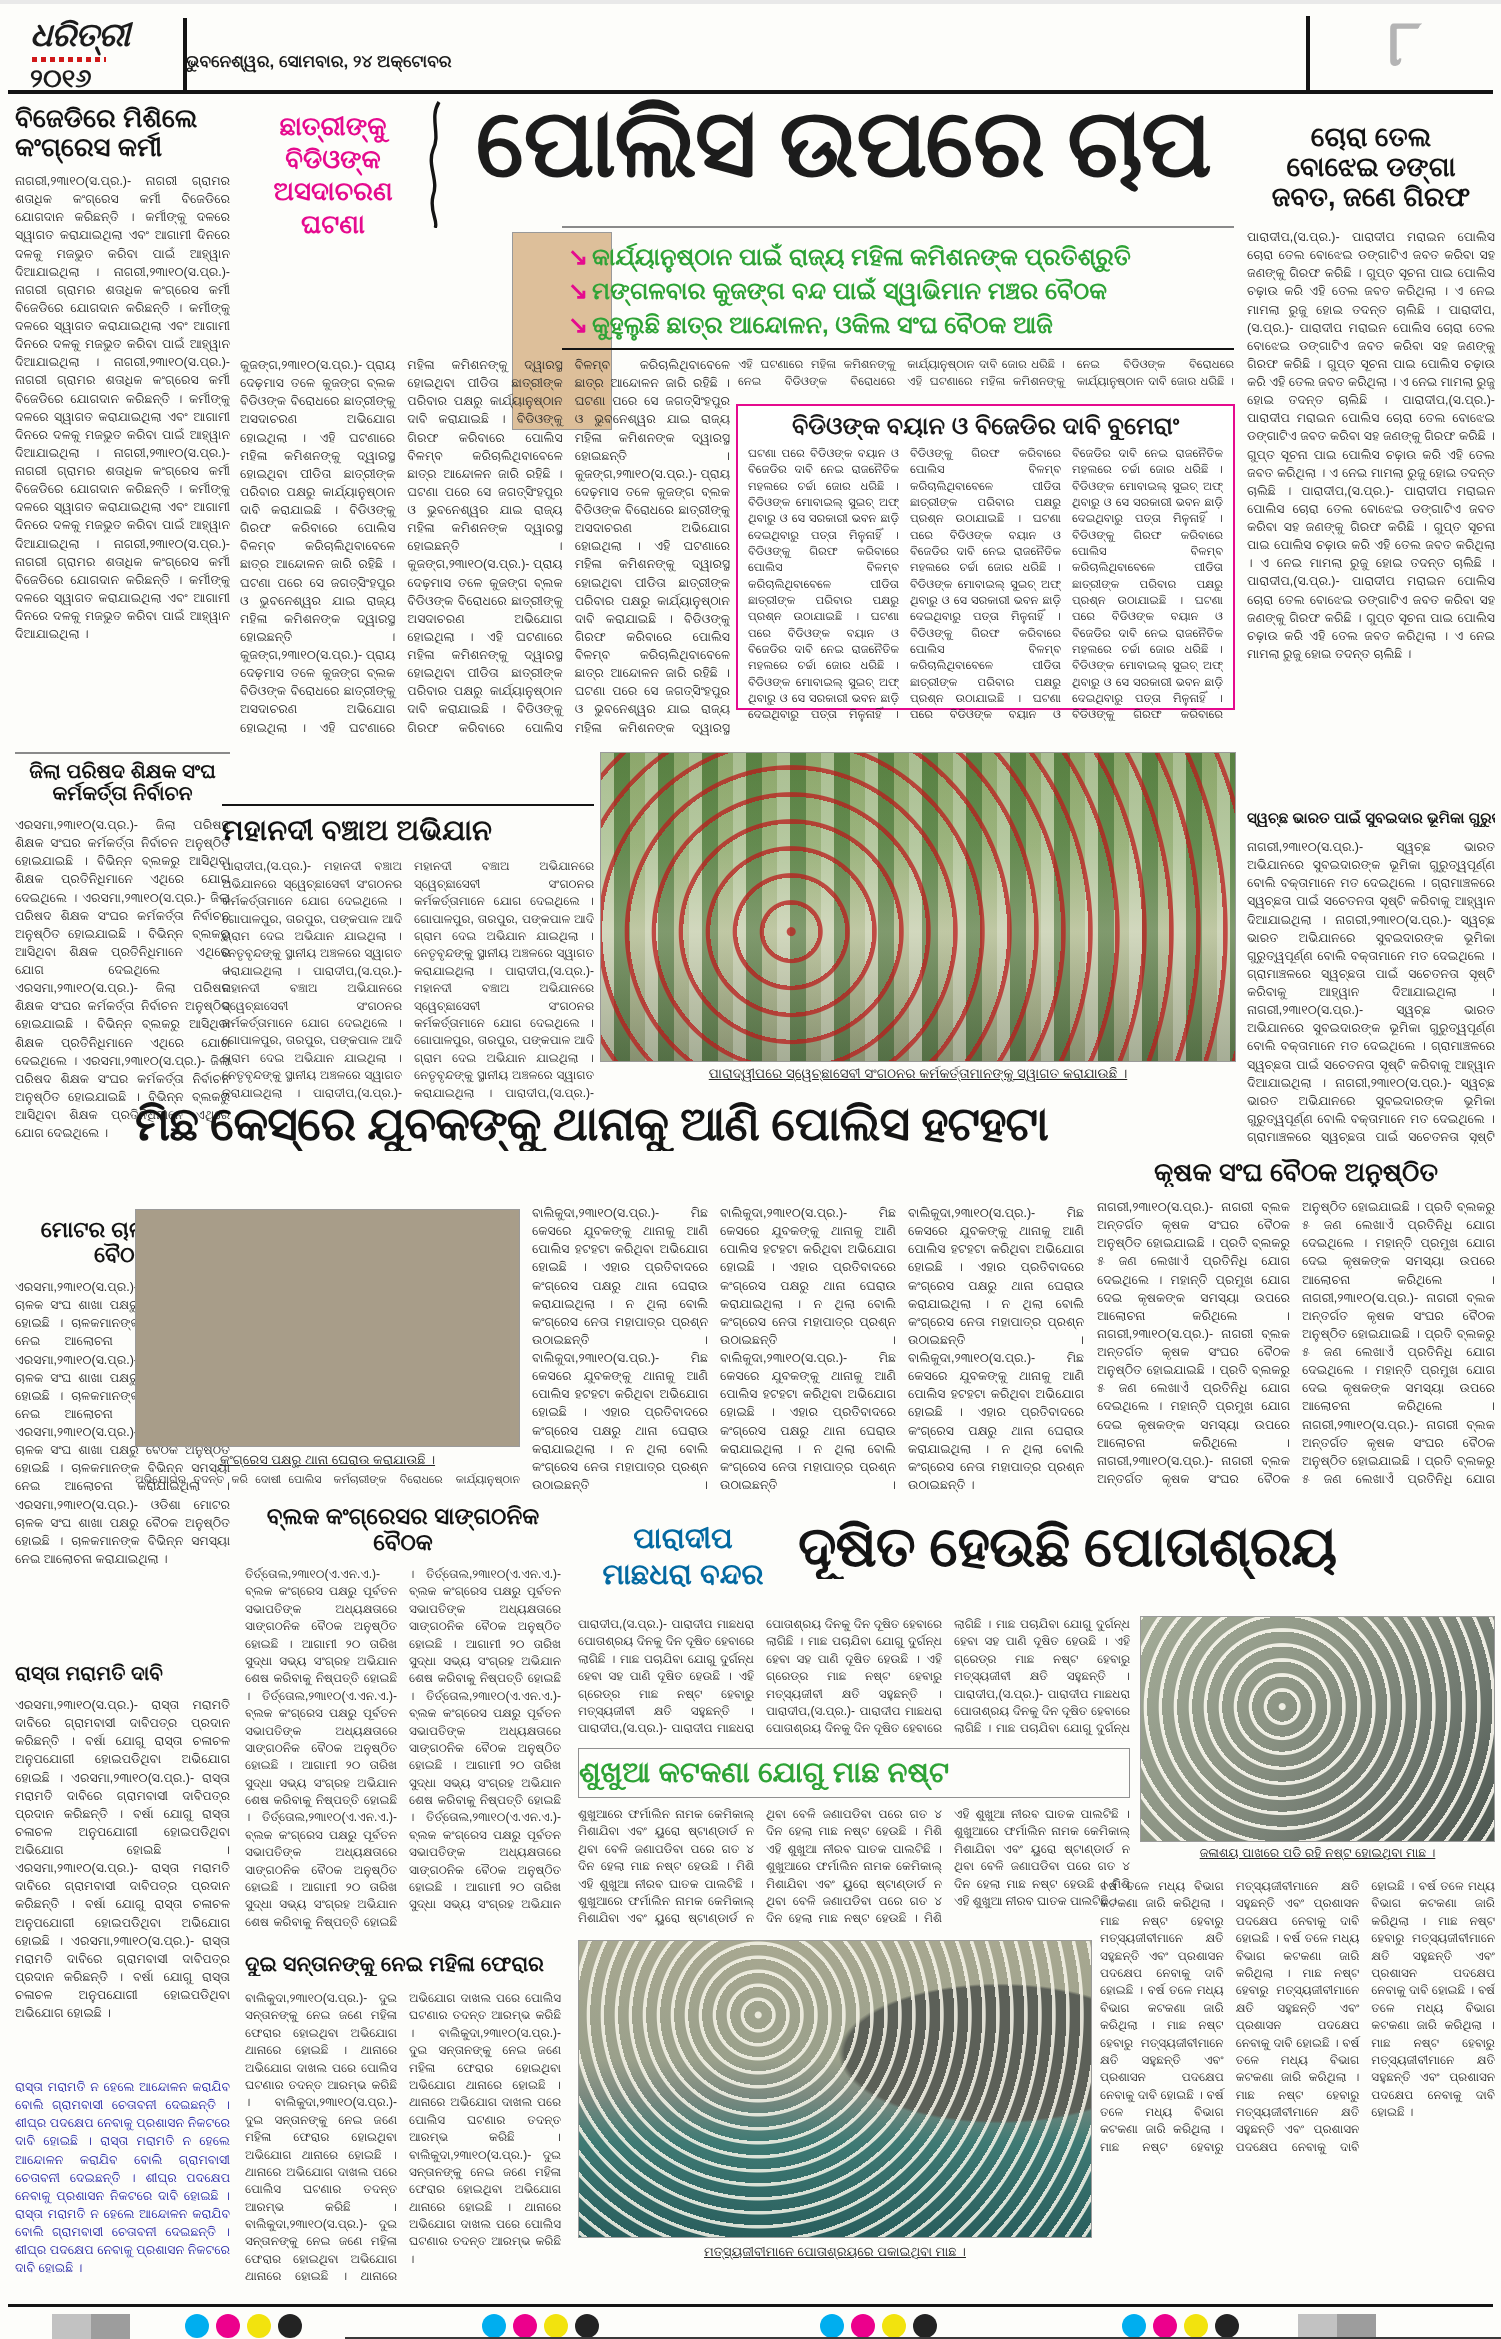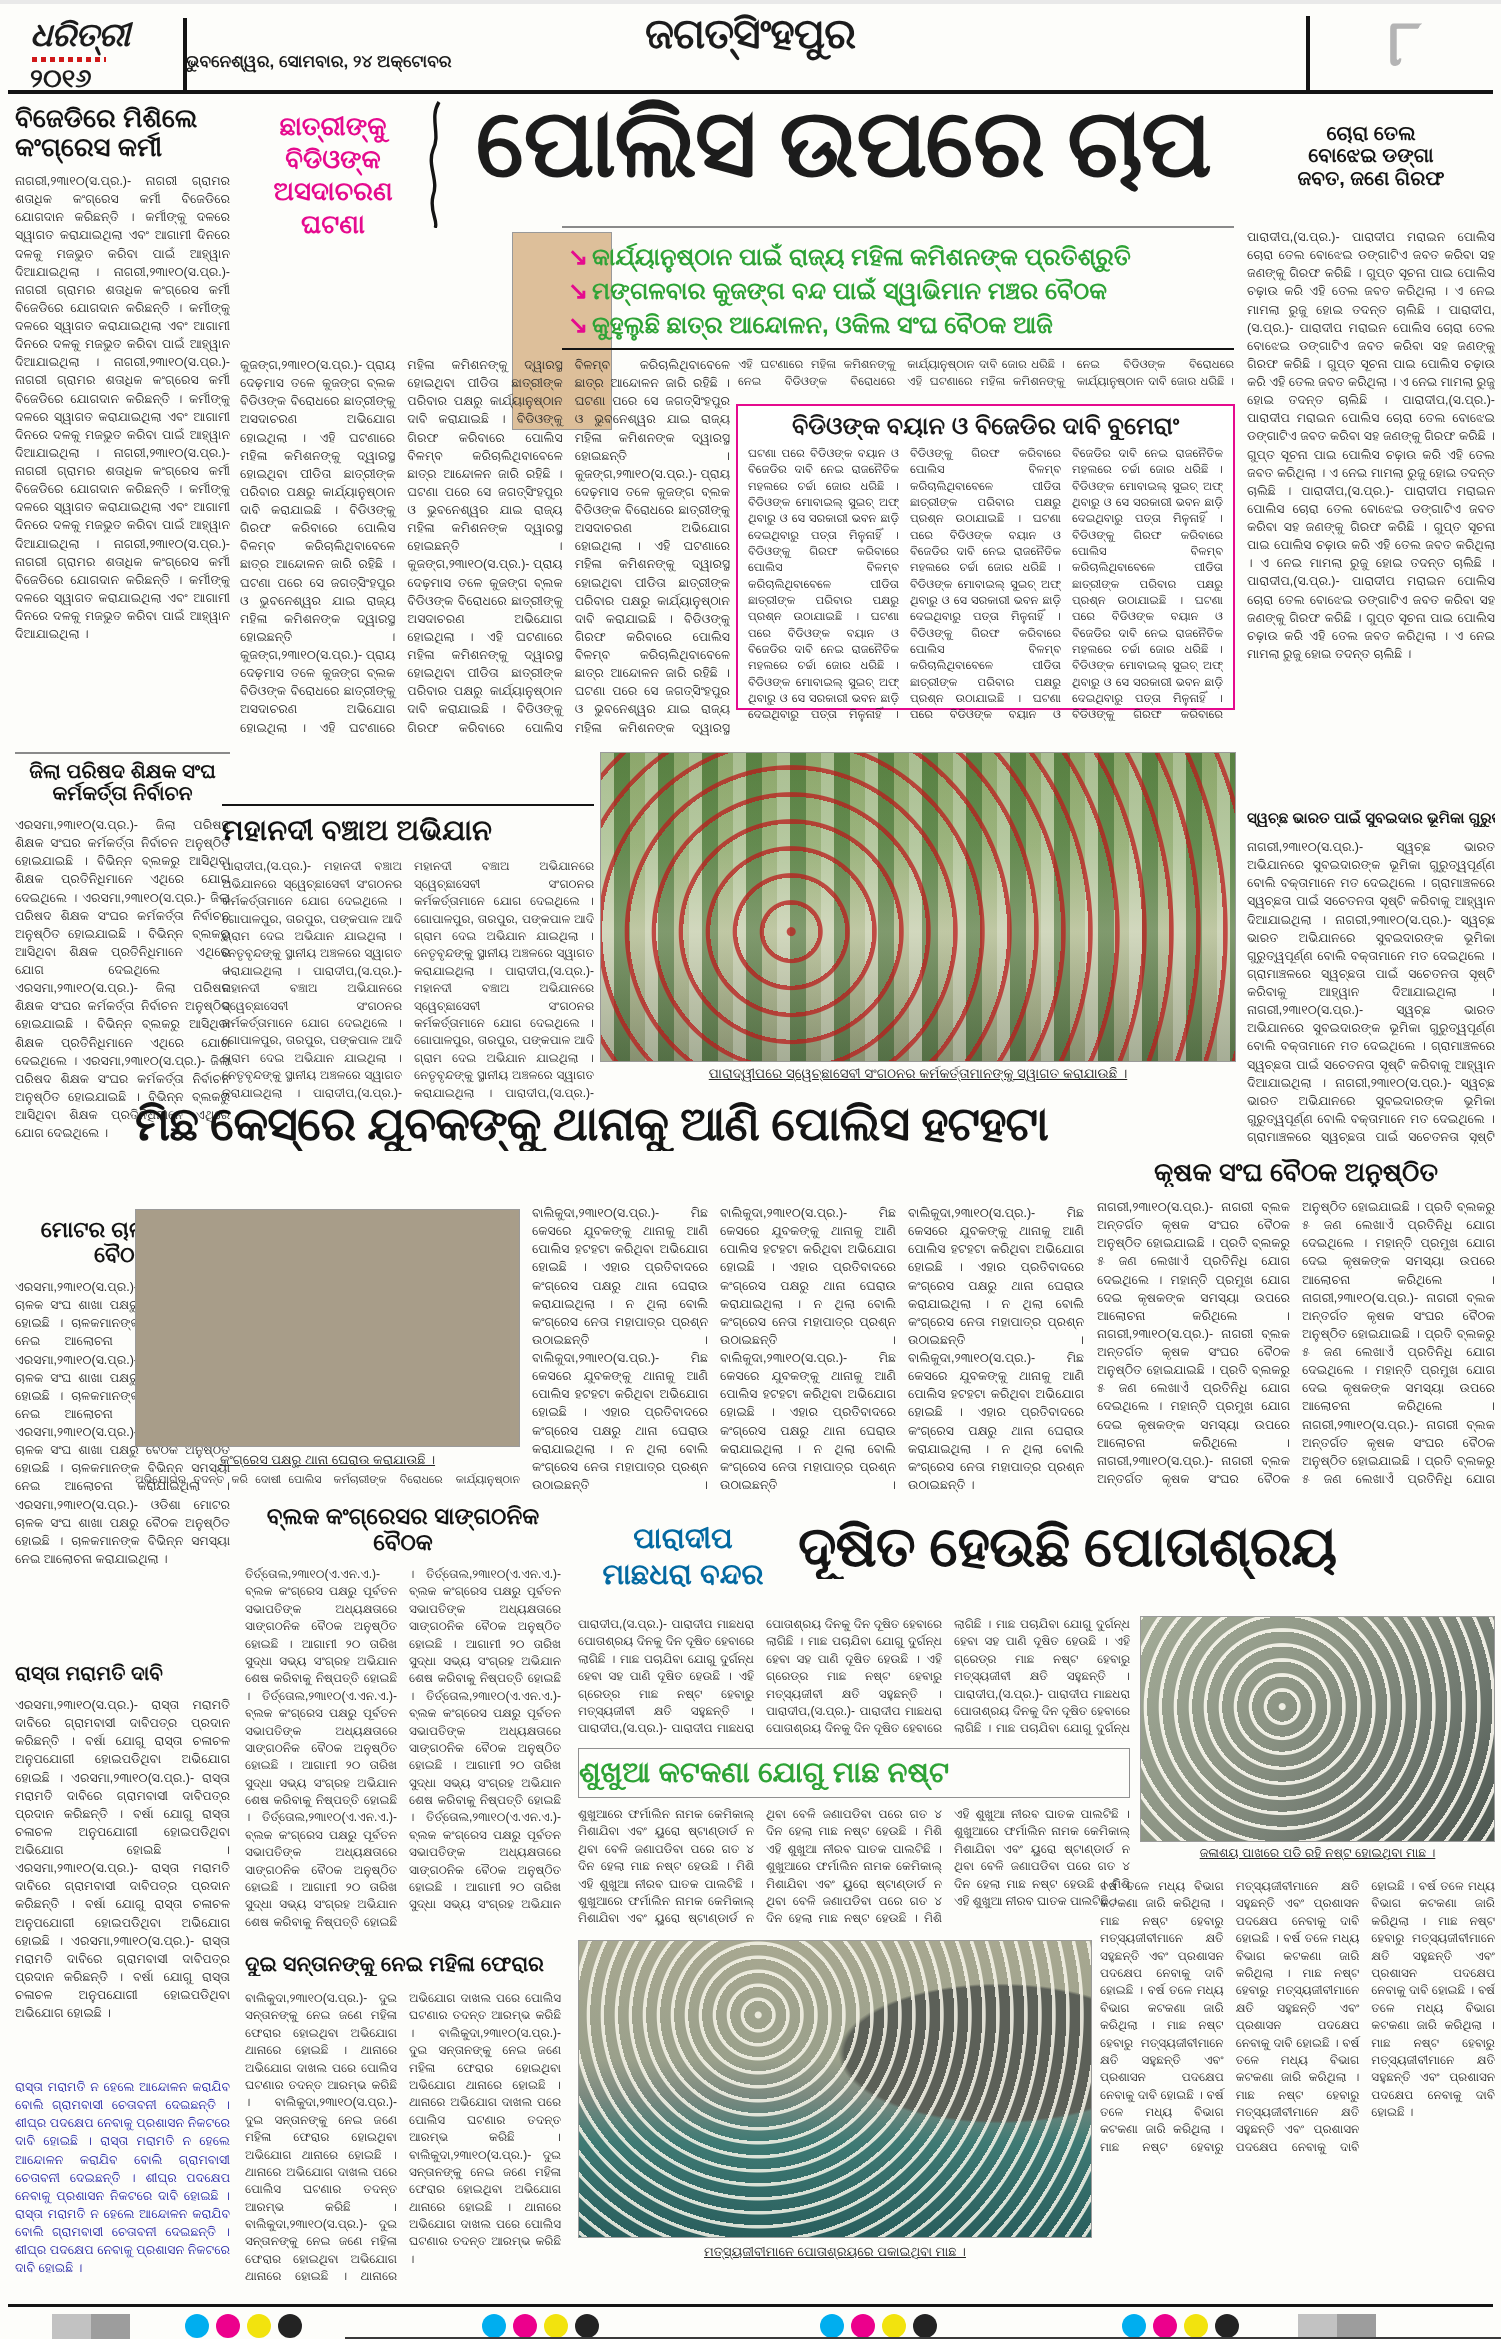--- a/index.html
+++ b/index.html
@@ -68,21 +68,20 @@
 
 <div class="page">
 
   <div class="abs" style="left:30px;top:12px;width:152px;">
     <div class="logo-title">ଧରିତ୍ରୀ</div>
     <div class="logo-dashes"></div>
     <div class="logo-year">୨୦୧୬</div>
   </div>
   <div class="abs rule" style="left:183px;top:14px;width:4px;height:72px;"></div>
   <div class="abs mast-date" style="left:186px;top:48px;">ଭୁବନେଶ୍ୱର, ସୋମବାର, ୨୪ ଅକ୍ଟୋବର</div>
-  <div class="abs mast-title" style="left:500px;top:6px;width:500px;">ଜଗତ୍‌ସିଂହପୁର</div>
   <div class="abs rule" style="left:1306px;top:12px;width:4px;height:74px;"></div>
   <div class="abs pagenum" style="left:1388px;top:2px;">୮</div>
   <div class="abs rule" style="left:8px;top:86px;width:1485px;height:4px;"></div>
 
   <div class="abs hd" style="left:15px;top:100px;width:215px;font-size:26px;">ବିଜେଡିରେ ମିଶିଲେ କଂଗ୍ରେସ କର୍ମୀ</div>
   <div class="abs body-txt" style="left:15px;top:168px;width:215px;height:576px;">ନାଗରୀ,୨୩ା୧୦(ସ.ପ୍ର.)- ନାଗରୀ ଗ୍ରାମର ଶତାଧିକ କଂଗ୍ରେସ କର୍ମୀ ବିଜେଡିରେ ଯୋଗଦାନ କରିଛନ୍ତି । କର୍ମୀଙ୍କୁ ଦଳରେ ସ୍ୱାଗତ କରାଯାଇଥିଲା ଏବଂ ଆଗାମୀ ଦିନରେ ଦଳକୁ ମଜଭୁତ କରିବା ପାଇଁ ଆହ୍ୱାନ ଦିଆଯାଇଥିଲା । ନାଗରୀ,୨୩ା୧୦(ସ.ପ୍ର.)- ନାଗରୀ ଗ୍ରାମର ଶତାଧିକ କଂଗ୍ରେସ କର୍ମୀ ବିଜେଡିରେ ଯୋଗଦାନ କରିଛନ୍ତି । କର୍ମୀଙ୍କୁ ଦଳରେ ସ୍ୱାଗତ କରାଯାଇଥିଲା ଏବଂ ଆଗାମୀ ଦିନରେ ଦଳକୁ ମଜଭୁତ କରିବା ପାଇଁ ଆହ୍ୱାନ ଦିଆଯାଇଥିଲା । ନାଗରୀ,୨୩ା୧୦(ସ.ପ୍ର.)- ନାଗରୀ ଗ୍ରାମର ଶତାଧିକ କଂଗ୍ରେସ କର୍ମୀ ବିଜେଡିରେ ଯୋଗଦାନ କରିଛନ୍ତି । କର୍ମୀଙ୍କୁ ଦଳରେ ସ୍ୱାଗତ କରାଯାଇଥିଲା ଏବଂ ଆଗାମୀ ଦିନରେ ଦଳକୁ ମଜଭୁତ କରିବା ପାଇଁ ଆହ୍ୱାନ ଦିଆଯାଇଥିଲା । ନାଗରୀ,୨୩ା୧୦(ସ.ପ୍ର.)- ନାଗରୀ ଗ୍ରାମର ଶତାଧିକ କଂଗ୍ରେସ କର୍ମୀ ବିଜେଡିରେ ଯୋଗଦାନ କରିଛନ୍ତି । କର୍ମୀଙ୍କୁ ଦଳରେ ସ୍ୱାଗତ କରାଯାଇଥିଲା ଏବଂ ଆଗାମୀ ଦିନରେ ଦଳକୁ ମଜଭୁତ କରିବା ପାଇଁ ଆହ୍ୱାନ ଦିଆଯାଇଥିଲା । ନାଗରୀ,୨୩ା୧୦(ସ.ପ୍ର.)- ନାଗରୀ ଗ୍ରାମର ଶତାଧିକ କଂଗ୍ରେସ କର୍ମୀ ବିଜେଡିରେ ଯୋଗଦାନ କରିଛନ୍ତି । କର୍ମୀଙ୍କୁ ଦଳରେ ସ୍ୱାଗତ କରାଯାଇଥିଲା ଏବଂ ଆଗାମୀ ଦିନରେ ଦଳକୁ ମଜଭୁତ କରିବା ପାଇଁ ଆହ୍ୱାନ ଦିଆଯାଇଥିଲା ।</div>
 
   <div class="abs thin-rule" style="left:15px;top:748px;width:215px;height:2px;"></div>
   <div class="abs hd sec-head-c" style="left:15px;top:756px;width:215px;font-size:20px;">ଜିଲା ପରିଷଦ ଶିକ୍ଷକ ସଂଘ କର୍ମକର୍ତ୍ତା ନିର୍ବାଚନ</div>
   <div class="abs body-txt" style="left:15px;top:812px;width:215px;height:394px;">ଏରସମା,୨୩ା୧୦(ସ.ପ୍ର.)- ଜିଲା ପରିଷଦ ଶିକ୍ଷକ ସଂଘର କର୍ମକର୍ତ୍ତା ନିର୍ବାଚନ ଅନୁଷ୍ଠିତ ହୋଇଯାଇଛି । ବିଭିନ୍ନ ବ୍ଲକରୁ ଆସିଥିବା ଶିକ୍ଷକ ପ୍ରତିନିଧିମାନେ ଏଥିରେ ଯୋଗ ଦେଇଥିଲେ । ଏରସମା,୨୩ା୧୦(ସ.ପ୍ର.)- ଜିଲା ପରିଷଦ ଶିକ୍ଷକ ସଂଘର କର୍ମକର୍ତ୍ତା ନିର୍ବାଚନ ଅନୁଷ୍ଠିତ ହୋଇଯାଇଛି । ବିଭିନ୍ନ ବ୍ଲକରୁ ଆସିଥିବା ଶିକ୍ଷକ ପ୍ରତିନିଧିମାନେ ଏଥିରେ ଯୋଗ ଦେଇଥିଲେ । ଏରସମା,୨୩ା୧୦(ସ.ପ୍ର.)- ଜିଲା ପରିଷଦ ଶିକ୍ଷକ ସଂଘର କର୍ମକର୍ତ୍ତା ନିର୍ବାଚନ ଅନୁଷ୍ଠିତ ହୋଇଯାଇଛି । ବିଭିନ୍ନ ବ୍ଲକରୁ ଆସିଥିବା ଶିକ୍ଷକ ପ୍ରତିନିଧିମାନେ ଏଥିରେ ଯୋଗ ଦେଇଥିଲେ । ଏରସମା,୨୩ା୧୦(ସ.ପ୍ର.)- ଜିଲା ପରିଷଦ ଶିକ୍ଷକ ସଂଘର କର୍ମକର୍ତ୍ତା ନିର୍ବାଚନ ଅନୁଷ୍ଠିତ ହୋଇଯାଇଛି । ବିଭିନ୍ନ ବ୍ଲକରୁ ଆସିଥିବା ଶିକ୍ଷକ ପ୍ରତିନିଧିମାନେ ଏଥିରେ ଯୋଗ ଦେଇଥିଲେ ।</div>
@@ -114,21 +113,21 @@
   <div class="abs rule" style="left:562px;top:344px;width:672px;height:2px;"></div>
 
   <div class="abs body-txt cols3" style="left:240px;top:352px;width:490px;height:390px;">କୁଜଙ୍ଗ,୨୩ା୧୦(ସ.ପ୍ର.)- ପ୍ରାୟ ଦେଢ଼ମାସ ତଳେ କୁଜଙ୍ଗ ବ୍ଲକ ବିଡିଓଙ୍କ ବିରୋଧରେ ଛାତ୍ରୀଙ୍କୁ ଅସଦାଚରଣ ଅଭିଯୋଗ ହୋଇଥିଲା । ଏହି ଘଟଣାରେ ମହିଳା କମିଶନଙ୍କୁ ଦ୍ୱାରସ୍ଥ ହୋଇଥିବା ପୀଡିତା ଛାତ୍ରୀଙ୍କ ପରିବାର ପକ୍ଷରୁ କାର୍ଯ୍ୟାନୁଷ୍ଠାନ ଦାବି କରାଯାଇଛି । ବିଡିଓଙ୍କୁ ଗିରଫ କରିବାରେ ପୋଲିସ ବିଳମ୍ବ କରିଚାଲିଥିବାବେଳେ ଛାତ୍ର ଆନ୍ଦୋଳନ ଜାରି ରହିଛି । ଘଟଣା ପରେ ସେ ଜଗତ୍‌ସିଂହପୁର ଓ ଭୁବନେଶ୍ୱର ଯାଇ ରାଜ୍ୟ ମହିଳା କମିଶନଙ୍କ ଦ୍ୱାରସ୍ଥ ହୋଇଛନ୍ତି । କୁଜଙ୍ଗ,୨୩ା୧୦(ସ.ପ୍ର.)- ପ୍ରାୟ ଦେଢ଼ମାସ ତଳେ କୁଜଙ୍ଗ ବ୍ଲକ ବିଡିଓଙ୍କ ବିରୋଧରେ ଛାତ୍ରୀଙ୍କୁ ଅସଦାଚରଣ ଅଭିଯୋଗ ହୋଇଥିଲା । ଏହି ଘଟଣାରେ ମହିଳା କମିଶନଙ୍କୁ ଦ୍ୱାରସ୍ଥ ହୋଇଥିବା ପୀଡିତା ଛାତ୍ରୀଙ୍କ ପରିବାର ପକ୍ଷରୁ କାର୍ଯ୍ୟାନୁଷ୍ଠାନ ଦାବି କରାଯାଇଛି । ବିଡିଓଙ୍କୁ ଗିରଫ କରିବାରେ ପୋଲିସ ବିଳମ୍ବ କରିଚାଲିଥିବାବେଳେ ଛାତ୍ର ଆନ୍ଦୋଳନ ଜାରି ରହିଛି । ଘଟଣା ପରେ ସେ ଜଗତ୍‌ସିଂହପୁର ଓ ଭୁବନେଶ୍ୱର ଯାଇ ରାଜ୍ୟ ମହିଳା କମିଶନଙ୍କ ଦ୍ୱାରସ୍ଥ ହୋଇଛନ୍ତି । କୁଜଙ୍ଗ,୨୩ା୧୦(ସ.ପ୍ର.)- ପ୍ରାୟ ଦେଢ଼ମାସ ତଳେ କୁଜଙ୍ଗ ବ୍ଲକ ବିଡିଓଙ୍କ ବିରୋଧରେ ଛାତ୍ରୀଙ୍କୁ ଅସଦାଚରଣ ଅଭିଯୋଗ ହୋଇଥିଲା । ଏହି ଘଟଣାରେ ମହିଳା କମିଶନଙ୍କୁ ଦ୍ୱାରସ୍ଥ ହୋଇଥିବା ପୀଡିତା ଛାତ୍ରୀଙ୍କ ପରିବାର ପକ୍ଷରୁ କାର୍ଯ୍ୟାନୁଷ୍ଠାନ ଦାବି କରାଯାଇଛି । ବିଡିଓଙ୍କୁ ଗିରଫ କରିବାରେ ପୋଲିସ ବିଳମ୍ବ କରିଚାଲିଥିବାବେଳେ ଛାତ୍ର ଆନ୍ଦୋଳନ ଜାରି ରହିଛି । ଘଟଣା ପରେ ସେ ଜଗତ୍‌ସିଂହପୁର ଓ ଭୁବନେଶ୍ୱର ଯାଇ ରାଜ୍ୟ ମହିଳା କମିଶନଙ୍କ ଦ୍ୱାରସ୍ଥ ହୋଇଛନ୍ତି । କୁଜଙ୍ଗ,୨୩ା୧୦(ସ.ପ୍ର.)- ପ୍ରାୟ ଦେଢ଼ମାସ ତଳେ କୁଜଙ୍ଗ ବ୍ଲକ ବିଡିଓଙ୍କ ବିରୋଧରେ ଛାତ୍ରୀଙ୍କୁ ଅସଦାଚରଣ ଅଭିଯୋଗ ହୋଇଥିଲା । ଏହି ଘଟଣାରେ ମହିଳା କମିଶନଙ୍କୁ ଦ୍ୱାରସ୍ଥ ହୋଇଥିବା ପୀଡିତା ଛାତ୍ରୀଙ୍କ ପରିବାର ପକ୍ଷରୁ କାର୍ଯ୍ୟାନୁଷ୍ଠାନ ଦାବି କରାଯାଇଛି । ବିଡିଓଙ୍କୁ ଗିରଫ କରିବାରେ ପୋଲିସ ବିଳମ୍ବ କରିଚାଲିଥିବାବେଳେ ଛାତ୍ର ଆନ୍ଦୋଳନ ଜାରି ରହିଛି । ଘଟଣା ପରେ ସେ ଜଗତ୍‌ସିଂହପୁର ଓ ଭୁବନେଶ୍ୱର ଯାଇ ରାଜ୍ୟ ମହିଳା କମିଶନଙ୍କ ଦ୍ୱାରସ୍ଥ ହୋଇଛନ୍ତି । କୁଜଙ୍ଗ,୨୩ା୧୦(ସ.ପ୍ର.)- ପ୍ରାୟ ଦେଢ଼ମାସ ତଳେ କୁଜଙ୍ଗ ବ୍ଲକ ବିଡିଓଙ୍କ ବିରୋଧରେ ଛାତ୍ରୀଙ୍କୁ ଅସଦାଚରଣ ଅଭିଯୋଗ ହୋଇଥିଲା । ଏହି ଘଟଣାରେ ମହିଳା କମିଶନଙ୍କୁ ଦ୍ୱାରସ୍ଥ ହୋଇଥିବା ପୀଡିତା ଛାତ୍ରୀଙ୍କ ପରିବାର ପକ୍ଷରୁ କାର୍ଯ୍ୟାନୁଷ୍ଠାନ ଦାବି କରାଯାଇଛି । ବିଡିଓଙ୍କୁ ଗିରଫ କରିବାରେ ପୋଲିସ ବିଳମ୍ବ କରିଚାଲିଥିବାବେଳେ ଛାତ୍ର ଆନ୍ଦୋଳନ ଜାରି ରହିଛି । ଘଟଣା ପରେ ସେ ଜଗତ୍‌ସିଂହପୁର ଓ ଭୁବନେଶ୍ୱର ଯାଇ ରାଜ୍ୟ ମହିଳା କମିଶନଙ୍କ ଦ୍ୱାରସ୍ଥ ହୋଇଛନ୍ତି ।</div>
   <div class="abs body-txt cols3" style="left:738px;top:352px;width:496px;height:42px;font-size:11.5px;">ଏହି ଘଟଣାରେ ମହିଳା କମିଶନଙ୍କୁ ନେଇ ବିଡିଓଙ୍କ ବିରୋଧରେ କାର୍ଯ୍ୟାନୁଷ୍ଠାନ ଦାବି ଜୋର ଧରିଛି । ଏହି ଘଟଣାରେ ମହିଳା କମିଶନଙ୍କୁ ନେଇ ବିଡିଓଙ୍କ ବିରୋଧରେ କାର୍ଯ୍ୟାନୁଷ୍ଠାନ ଦାବି ଜୋର ଧରିଛି । ଏହି ଘଟଣାରେ ମହିଳା କମିଶନଙ୍କୁ ନେଇ ବିଡିଓଙ୍କ ବିରୋଧରେ କାର୍ଯ୍ୟାନୁଷ୍ଠାନ ଦାବି ଜୋର ଧରିଛି ।</div>
 
   <div class="abs pink-box" style="left:736px;top:400px;width:499px;height:306px;">
     <div class="pb-head">ବିଡିଓଙ୍କ ବୟାନ ଓ ବିଜେଡିର ଦାବି ବୁମେରାଂ</div>
     <div class="pb-body">ଘଟଣା ପରେ ବିଡିଓଙ୍କ ବୟାନ ଓ ବିଜେଡିର ଦାବି ନେଇ ରାଜନୈତିକ ମହଲରେ ଚର୍ଚ୍ଚା ଜୋର ଧରିଛି । ବିଡିଓଙ୍କ ମୋବାଇଲ୍ ସୁଇଚ୍ ଅଫ୍ ଥିବାରୁ ଓ ସେ ସରକାରୀ ଭବନ ଛାଡ଼ି ଦେଇଥିବାରୁ ପତ୍ତା ମିଳୁନାହିଁ । ବିଡିଓଙ୍କୁ ଗିରଫ କରିବାରେ ପୋଲିସ ବିଳମ୍ବ କରିଚାଲିଥିବାବେଳେ ପୀଡିତା ଛାତ୍ରୀଙ୍କ ପରିବାର ପକ୍ଷରୁ ପ୍ରଶ୍ନ ଉଠାଯାଇଛି । ଘଟଣା ପରେ ବିଡିଓଙ୍କ ବୟାନ ଓ ବିଜେଡିର ଦାବି ନେଇ ରାଜନୈତିକ ମହଲରେ ଚର୍ଚ୍ଚା ଜୋର ଧରିଛି । ବିଡିଓଙ୍କ ମୋବାଇଲ୍ ସୁଇଚ୍ ଅଫ୍ ଥିବାରୁ ଓ ସେ ସରକାରୀ ଭବନ ଛାଡ଼ି ଦେଇଥିବାରୁ ପତ୍ତା ମିଳୁନାହିଁ । ବିଡିଓଙ୍କୁ ଗିରଫ କରିବାରେ ପୋଲିସ ବିଳମ୍ବ କରିଚାଲିଥିବାବେଳେ ପୀଡିତା ଛାତ୍ରୀଙ୍କ ପରିବାର ପକ୍ଷରୁ ପ୍ରଶ୍ନ ଉଠାଯାଇଛି । ଘଟଣା ପରେ ବିଡିଓଙ୍କ ବୟାନ ଓ ବିଜେଡିର ଦାବି ନେଇ ରାଜନୈତିକ ମହଲରେ ଚର୍ଚ୍ଚା ଜୋର ଧରିଛି । ବିଡିଓଙ୍କ ମୋବାଇଲ୍ ସୁଇଚ୍ ଅଫ୍ ଥିବାରୁ ଓ ସେ ସରକାରୀ ଭବନ ଛାଡ଼ି ଦେଇଥିବାରୁ ପତ୍ତା ମିଳୁନାହିଁ । ବିଡିଓଙ୍କୁ ଗିରଫ କରିବାରେ ପୋଲିସ ବିଳମ୍ବ କରିଚାଲିଥିବାବେଳେ ପୀଡିତା ଛାତ୍ରୀଙ୍କ ପରିବାର ପକ୍ଷରୁ ପ୍ରଶ୍ନ ଉଠାଯାଇଛି । ଘଟଣା ପରେ ବିଡିଓଙ୍କ ବୟାନ ଓ ବିଜେଡିର ଦାବି ନେଇ ରାଜନୈତିକ ମହଲରେ ଚର୍ଚ୍ଚା ଜୋର ଧରିଛି । ବିଡିଓଙ୍କ ମୋବାଇଲ୍ ସୁଇଚ୍ ଅଫ୍ ଥିବାରୁ ଓ ସେ ସରକାରୀ ଭବନ ଛାଡ଼ି ଦେଇଥିବାରୁ ପତ୍ତା ମିଳୁନାହିଁ । ବିଡିଓଙ୍କୁ ଗିରଫ କରିବାରେ ପୋଲିସ ବିଳମ୍ବ କରିଚାଲିଥିବାବେଳେ ପୀଡିତା ଛାତ୍ରୀଙ୍କ ପରିବାର ପକ୍ଷରୁ ପ୍ରଶ୍ନ ଉଠାଯାଇଛି । ଘଟଣା ପରେ ବିଡିଓଙ୍କ ବୟାନ ଓ ବିଜେଡିର ଦାବି ନେଇ ରାଜନୈତିକ ମହଲରେ ଚର୍ଚ୍ଚା ଜୋର ଧରିଛି । ବିଡିଓଙ୍କ ମୋବାଇଲ୍ ସୁଇଚ୍ ଅଫ୍ ଥିବାରୁ ଓ ସେ ସରକାରୀ ଭବନ ଛାଡ଼ି ଦେଇଥିବାରୁ ପତ୍ତା ମିଳୁନାହିଁ । ବିଡିଓଙ୍କୁ ଗିରଫ କରିବାରେ ପୋଲିସ ବିଳମ୍ବ କରିଚାଲିଥିବାବେଳେ ପୀଡିତା ଛାତ୍ରୀଙ୍କ ପରିବାର ପକ୍ଷରୁ ପ୍ରଶ୍ନ ଉଠାଯାଇଛି । ଘଟଣା ପରେ ବିଡିଓଙ୍କ ବୟାନ ଓ ବିଜେଡିର ଦାବି ନେଇ ରାଜନୈତିକ ମହଲରେ ଚର୍ଚ୍ଚା ଜୋର ଧରିଛି । ବିଡିଓଙ୍କ ମୋବାଇଲ୍ ସୁଇଚ୍ ଅଫ୍ ଥିବାରୁ ଓ ସେ ସରକାରୀ ଭବନ ଛାଡ଼ି ଦେଇଥିବାରୁ ପତ୍ତା ମିଳୁନାହିଁ । ବିଡିଓଙ୍କୁ ଗିରଫ କରିବାରେ ପୋଲିସ ବିଳମ୍ବ କରିଚାଲିଥିବାବେଳେ ପୀଡିତା ଛାତ୍ରୀଙ୍କ ପରିବାର ପକ୍ଷରୁ ପ୍ରଶ୍ନ ଉଠାଯାଇଛି ।</div>
   </div>
 
-  <div class="abs hd sec-head-c" style="left:1247px;top:118px;width:248px;font-size:20px;">
+  <div class="abs hd sec-head-c" style="left:1247px;top:118px;width:248px;font-size:27px;">
     <span>ଚୋରା ତେଲ</span><br>
     <span>ବୋଝେଇ ଡଙ୍ଗା</span><br>
     <span>ଜବତ, ଜଣେ ଗିରଫ</span>
   </div>
   <div class="abs body-txt" style="left:1247px;top:224px;width:248px;height:574px;">ପାରାଦୀପ,(ସ.ପ୍ର.)- ପାରାଦୀପ ମରାଇନ ପୋଲିସ ଚୋରା ତେଲ ବୋଝେଇ ଡଙ୍ଗାଟିଏ ଜବତ କରିବା ସହ ଜଣଙ୍କୁ ଗିରଫ କରିଛି । ଗୁପ୍ତ ସୂଚନା ପାଇ ପୋଲିସ ଚଢ଼ାଉ କରି ଏହି ତେଲ ଜବତ କରିଥିଲା । ଏ ନେଇ ମାମଲା ରୁଜୁ ହୋଇ ତଦନ୍ତ ଚାଲିଛି । ପାରାଦୀପ,(ସ.ପ୍ର.)- ପାରାଦୀପ ମରାଇନ ପୋଲିସ ଚୋରା ତେଲ ବୋଝେଇ ଡଙ୍ଗାଟିଏ ଜବତ କରିବା ସହ ଜଣଙ୍କୁ ଗିରଫ କରିଛି । ଗୁପ୍ତ ସୂଚନା ପାଇ ପୋଲିସ ଚଢ଼ାଉ କରି ଏହି ତେଲ ଜବତ କରିଥିଲା । ଏ ନେଇ ମାମଲା ରୁଜୁ ହୋଇ ତଦନ୍ତ ଚାଲିଛି । ପାରାଦୀପ,(ସ.ପ୍ର.)- ପାରାଦୀପ ମରାଇନ ପୋଲିସ ଚୋରା ତେଲ ବୋଝେଇ ଡଙ୍ଗାଟିଏ ଜବତ କରିବା ସହ ଜଣଙ୍କୁ ଗିରଫ କରିଛି । ଗୁପ୍ତ ସୂଚନା ପାଇ ପୋଲିସ ଚଢ଼ାଉ କରି ଏହି ତେଲ ଜବତ କରିଥିଲା । ଏ ନେଇ ମାମଲା ରୁଜୁ ହୋଇ ତଦନ୍ତ ଚାଲିଛି । ପାରାଦୀପ,(ସ.ପ୍ର.)- ପାରାଦୀପ ମରାଇନ ପୋଲିସ ଚୋରା ତେଲ ବୋଝେଇ ଡଙ୍ଗାଟିଏ ଜବତ କରିବା ସହ ଜଣଙ୍କୁ ଗିରଫ କରିଛି । ଗୁପ୍ତ ସୂଚନା ପାଇ ପୋଲିସ ଚଢ଼ାଉ କରି ଏହି ତେଲ ଜବତ କରିଥିଲା । ଏ ନେଇ ମାମଲା ରୁଜୁ ହୋଇ ତଦନ୍ତ ଚାଲିଛି । ପାରାଦୀପ,(ସ.ପ୍ର.)- ପାରାଦୀପ ମରାଇନ ପୋଲିସ ଚୋରା ତେଲ ବୋଝେଇ ଡଙ୍ଗାଟିଏ ଜବତ କରିବା ସହ ଜଣଙ୍କୁ ଗିରଫ କରିଛି । ଗୁପ୍ତ ସୂଚନା ପାଇ ପୋଲିସ ଚଢ଼ାଉ କରି ଏହି ତେଲ ଜବତ କରିଥିଲା । ଏ ନେଇ ମାମଲା ରୁଜୁ ହୋଇ ତଦନ୍ତ ଚାଲିଛି ।</div>
 
   <div class="abs" style="left:222px;top:800px;width:372px;border-top:2px solid #141414;">
     <div class="hd" style="font-size:29px;padding-top:8px;white-space:nowrap;overflow:hidden;">ମହାନଦୀ ବଞ୍ଚାଅ ଅଭିଯାନ</div>
     <div class="body-txt cols2" style="height:252px;margin-top:12px;font-size:12px;">ପାରାଦୀପ,(ସ.ପ୍ର.)- ମହାନଦୀ ବଞ୍ଚାଅ ଅଭିଯାନରେ ସ୍ୱେଚ୍ଛାସେବୀ ସଂଗଠନର କର୍ମକର୍ତ୍ତାମାନେ ଯୋଗ ଦେଇଥିଲେ । ଗୋପାଳପୁର, ତାରପୁର, ପଙ୍କପାଳ ଆଦି ଗ୍ରାମ ଦେଇ ଅଭିଯାନ ଯାଇଥିଲା । ନେତୃବୃନ୍ଦଙ୍କୁ ସ୍ଥାନୀୟ ଅଞ୍ଚଳରେ ସ୍ୱାଗତ କରାଯାଇଥିଲା । ପାରାଦୀପ,(ସ.ପ୍ର.)- ମହାନଦୀ ବଞ୍ଚାଅ ଅଭିଯାନରେ ସ୍ୱେଚ୍ଛାସେବୀ ସଂଗଠନର କର୍ମକର୍ତ୍ତାମାନେ ଯୋଗ ଦେଇଥିଲେ । ଗୋପାଳପୁର, ତାରପୁର, ପଙ୍କପାଳ ଆଦି ଗ୍ରାମ ଦେଇ ଅଭିଯାନ ଯାଇଥିଲା । ନେତୃବୃନ୍ଦଙ୍କୁ ସ୍ଥାନୀୟ ଅଞ୍ଚଳରେ ସ୍ୱାଗତ କରାଯାଇଥିଲା । ପାରାଦୀପ,(ସ.ପ୍ର.)- ମହାନଦୀ ବଞ୍ଚାଅ ଅଭିଯାନରେ ସ୍ୱେଚ୍ଛାସେବୀ ସଂଗଠନର କର୍ମକର୍ତ୍ତାମାନେ ଯୋଗ ଦେଇଥିଲେ । ଗୋପାଳପୁର, ତାରପୁର, ପଙ୍କପାଳ ଆଦି ଗ୍ରାମ ଦେଇ ଅଭିଯାନ ଯାଇଥିଲା । ନେତୃବୃନ୍ଦଙ୍କୁ ସ୍ଥାନୀୟ ଅଞ୍ଚଳରେ ସ୍ୱାଗତ କରାଯାଇଥିଲା । ପାରାଦୀପ,(ସ.ପ୍ର.)- ମହାନଦୀ ବଞ୍ଚାଅ ଅଭିଯାନରେ ସ୍ୱେଚ୍ଛାସେବୀ ସଂଗଠନର କର୍ମକର୍ତ୍ତାମାନେ ଯୋଗ ଦେଇଥିଲେ । ଗୋପାଳପୁର, ତାରପୁର, ପଙ୍କପାଳ ଆଦି ଗ୍ରାମ ଦେଇ ଅଭିଯାନ ଯାଇଥିଲା । ନେତୃବୃନ୍ଦଙ୍କୁ ସ୍ଥାନୀୟ ଅଞ୍ଚଳରେ ସ୍ୱାଗତ କରାଯାଇଥିଲା । ପାରାଦୀପ,(ସ.ପ୍ର.)- ମହାନଦୀ ବଞ୍ଚାଅ ଅଭିଯାନରେ ସ୍ୱେଚ୍ଛାସେବୀ ସଂଗଠନର କର୍ମକର୍ତ୍ତାମାନେ ଯୋଗ ଦେଇଥିଲେ । ଗୋପାଳପୁର, ତାରପୁର, ପଙ୍କପାଳ ଆଦି ଗ୍ରାମ ଦେଇ ଅଭିଯାନ ଯାଇଥିଲା । ନେତୃବୃନ୍ଦଙ୍କୁ ସ୍ଥାନୀୟ ଅଞ୍ଚଳରେ ସ୍ୱାଗତ କରାଯାଇଥିଲା ।</div>
   </div>

